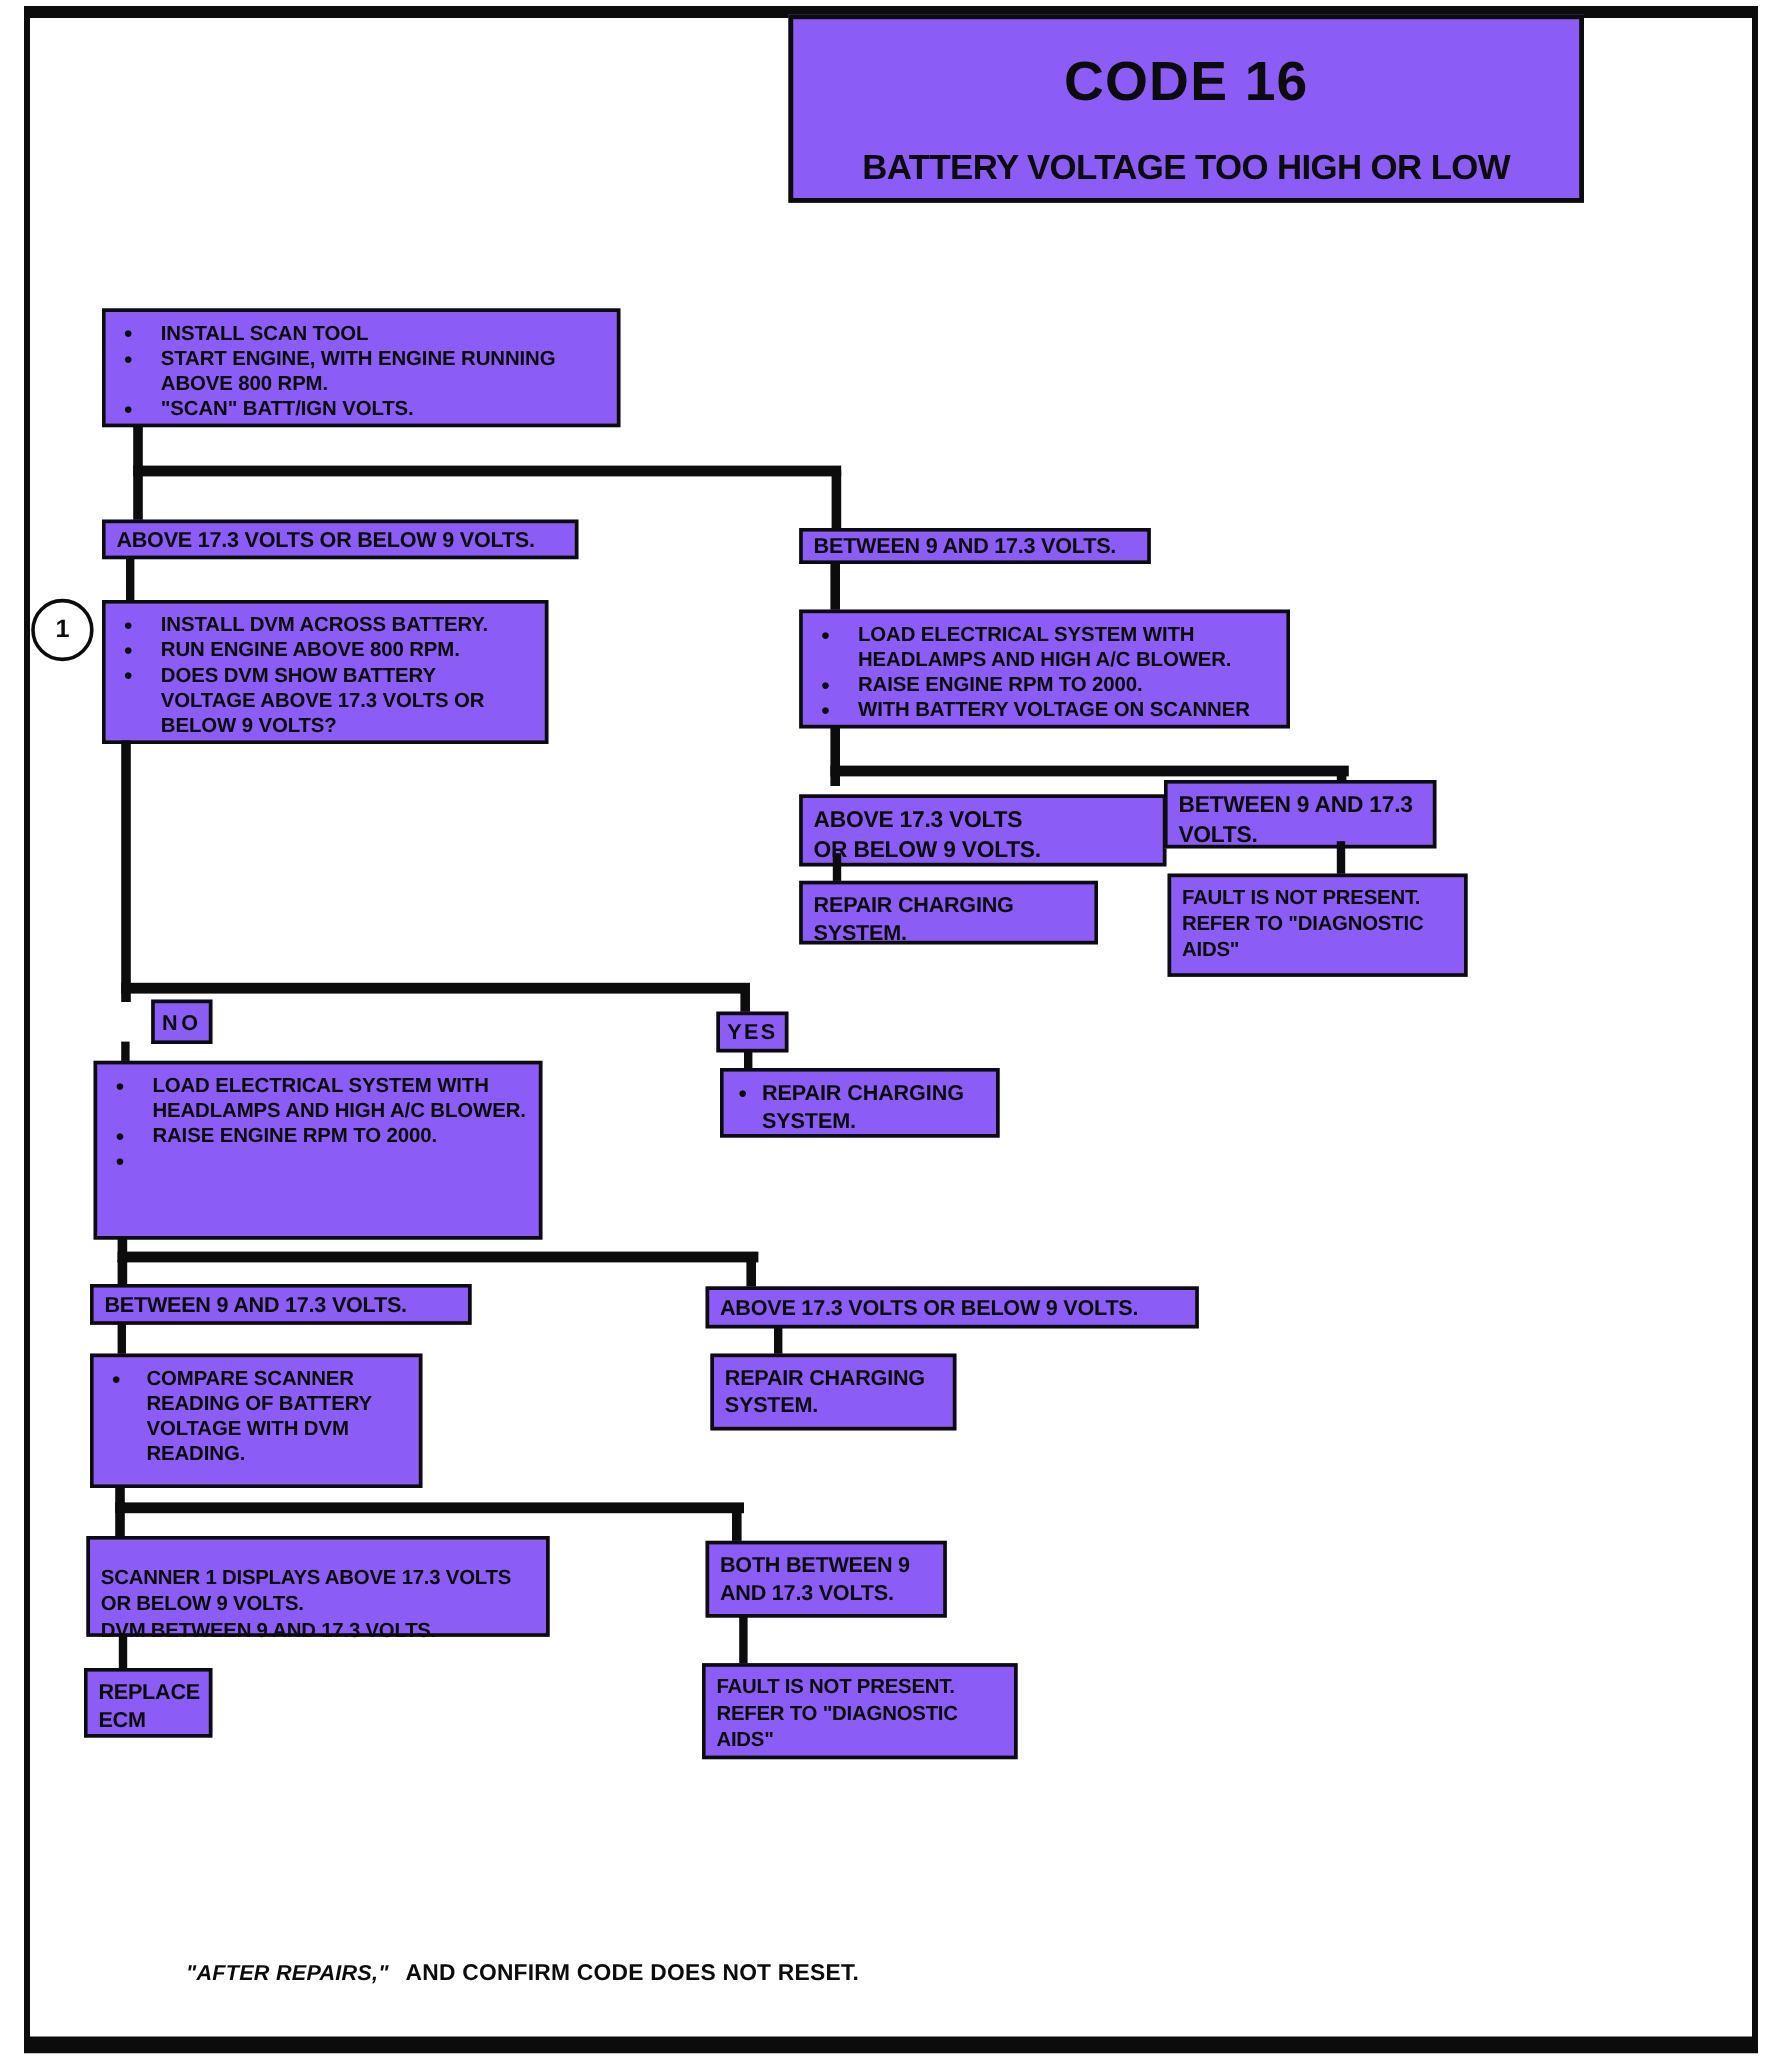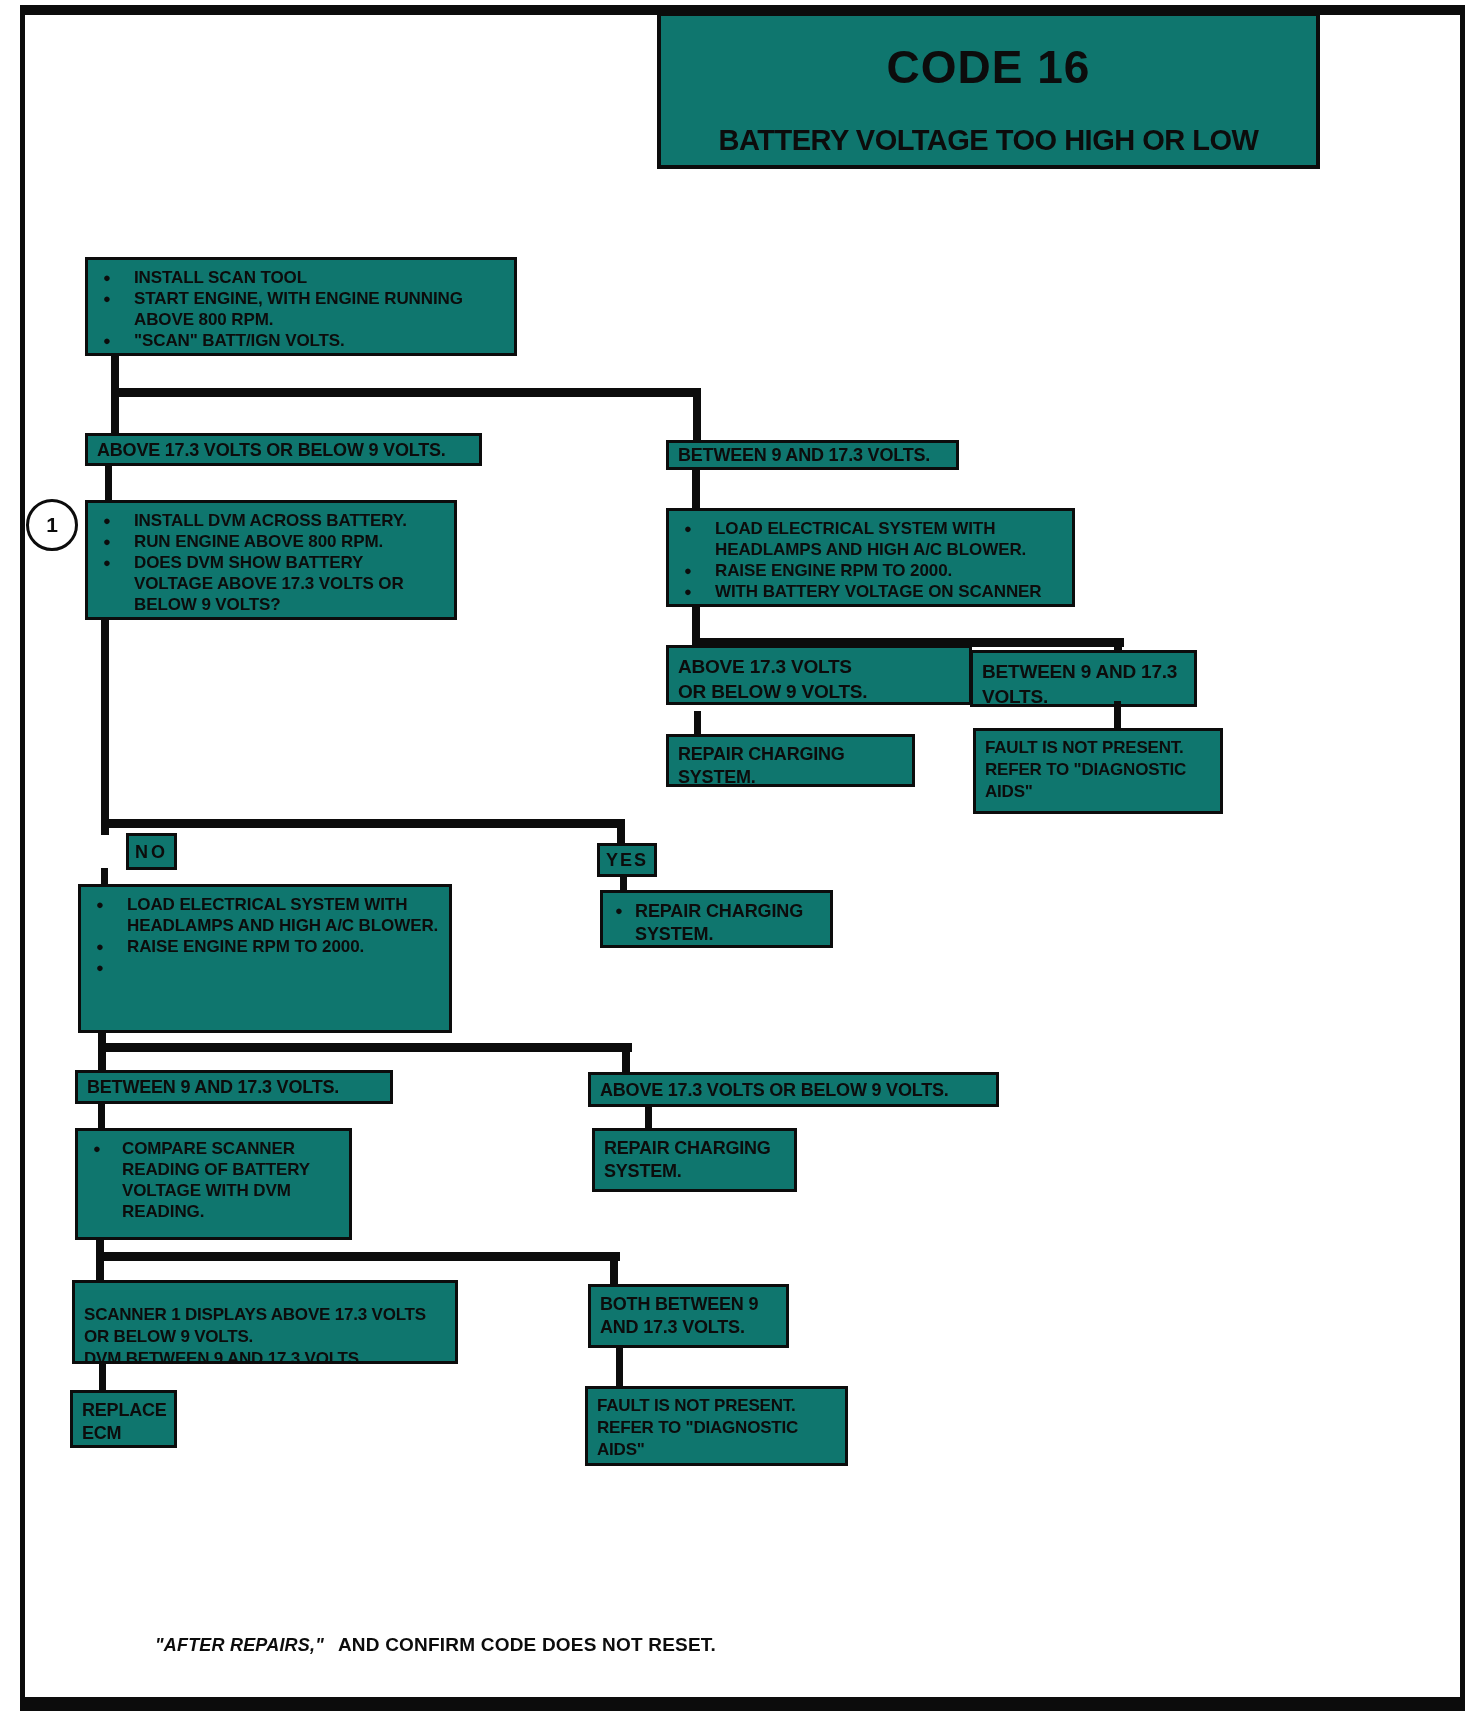--- a/index.html
+++ b/index.html
@@ -8,21 +8,21 @@
     position:relative; width:1472px; height:1722px; background:#ffffff;
     font-family:"Liberation Sans","DejaVu Sans",sans-serif; color:var(--ink);
     overflow:hidden; font-weight:700;
   }
   .frame {
     position:absolute; left:20px; top:5px; width:1445px; height:1706px;
     box-sizing:border-box; border:5px solid var(--ink);
     border-top-width:10px; border-bottom-width:14px; background:transparent;
   }
   .box {
-    position:absolute; background:#0f766e; border:3px solid var(--ink);
+    position:absolute; background:#8b5cf6; border:3px solid var(--ink);
     box-sizing:border-box;
   }
   .title-box { left:657px; top:12px; width:663px; height:157px; border-width:4px; text-align:center; }
   .title-code { font-size:46px; letter-spacing:1px; margin-top:24px; }
   .title-sub  { font-size:29px; letter-spacing:-0.5px; margin-top:30px; }
 
   .blist { padding:7px 8px 7px 10px; }
   .row { display:flex; align-items:flex-start; }
   .bullet { flex:0 0 36px; width:36px; font-size:13px; line-height:21px; padding-left:5px; box-sizing:border-box; }
   .bt { flex:1; font-size:17px; line-height:21px; letter-spacing:-0.1px; }
@@ -115,21 +115,21 @@
     <div class="row">
         <span class="bullet">●</span>
         <span class="bt">WITH BATTERY VOLTAGE ON SCANNER</span>
       </div>
   </div>
 
   <div class="vline" style="left:692px; top:605px; width:8px; height:50px;"></div>
   <div class="hline" style="left:692px; top:638px; width:432px; height:9px;"></div>
   <div class="vline" style="left:1114px; top:644px; width:8px; height:10px;"></div>
 
-  <div class="box lines" style="left:666px; top:645px; width:306px; height:60px;">
+  <div class="box lines" style="left:666px; top:662px; width:306px; height:60px;">
     <div class="ln ln-lg">ABOVE 17.3 VOLTS</div>
     <div class="ln ln-lg">OR BELOW 9 VOLTS.</div>
   </div>
   <div class="box lines" style="left:970px; top:650px; width:227px; height:57px;">
     <div class="ln ln-lg">BETWEEN 9 AND 17.3</div>
     <div class="ln ln-lg">VOLTS.</div>
   </div>
 
   <div class="vline" style="left:694px; top:711px; width:7px; height:25px;"></div>
   <div class="box lines" style="left:666px; top:734px; width:249px; height:53px;">

